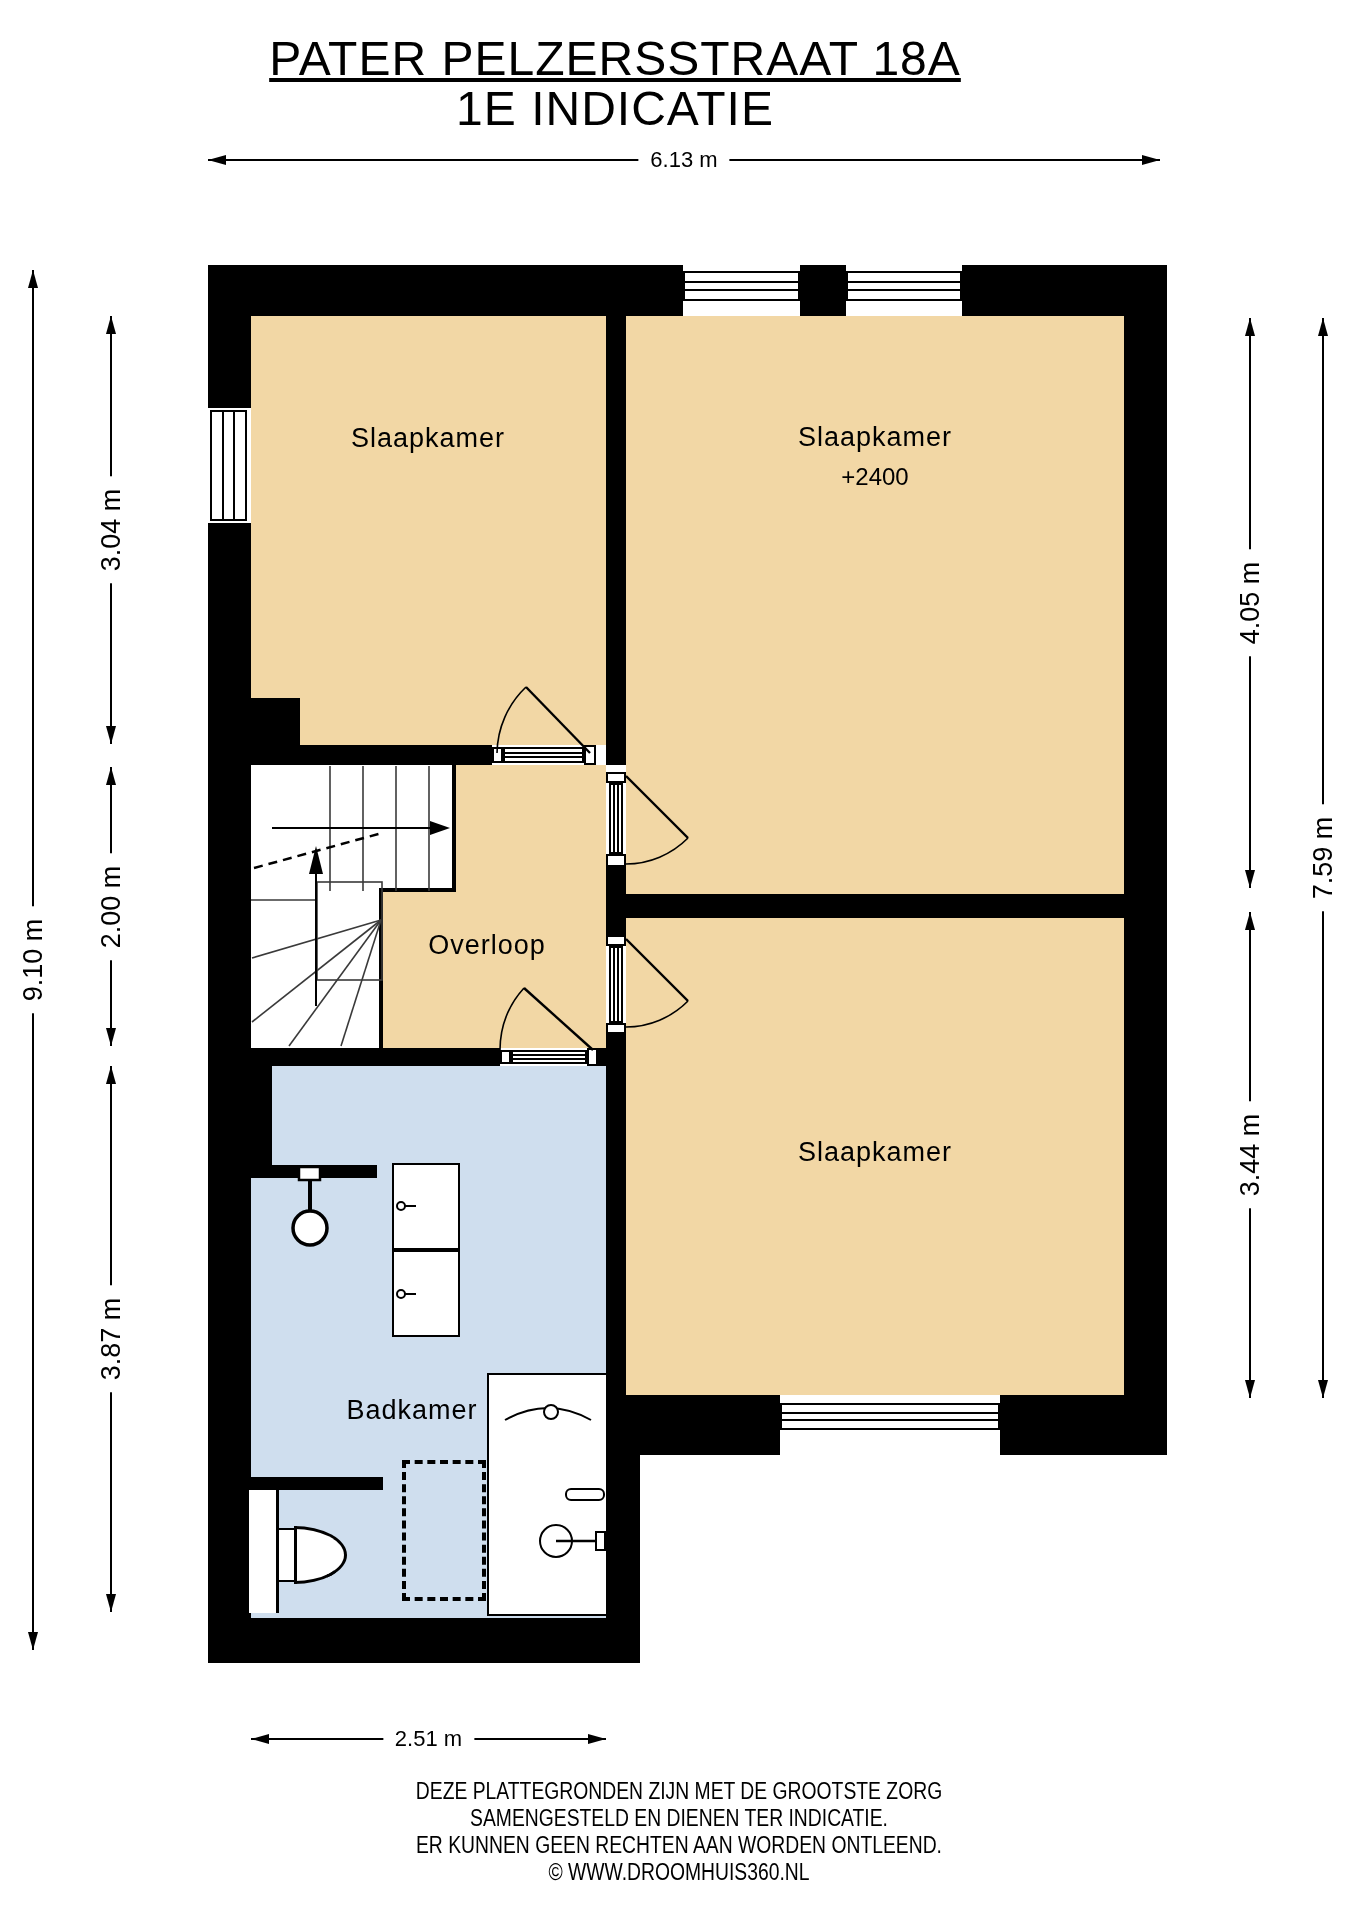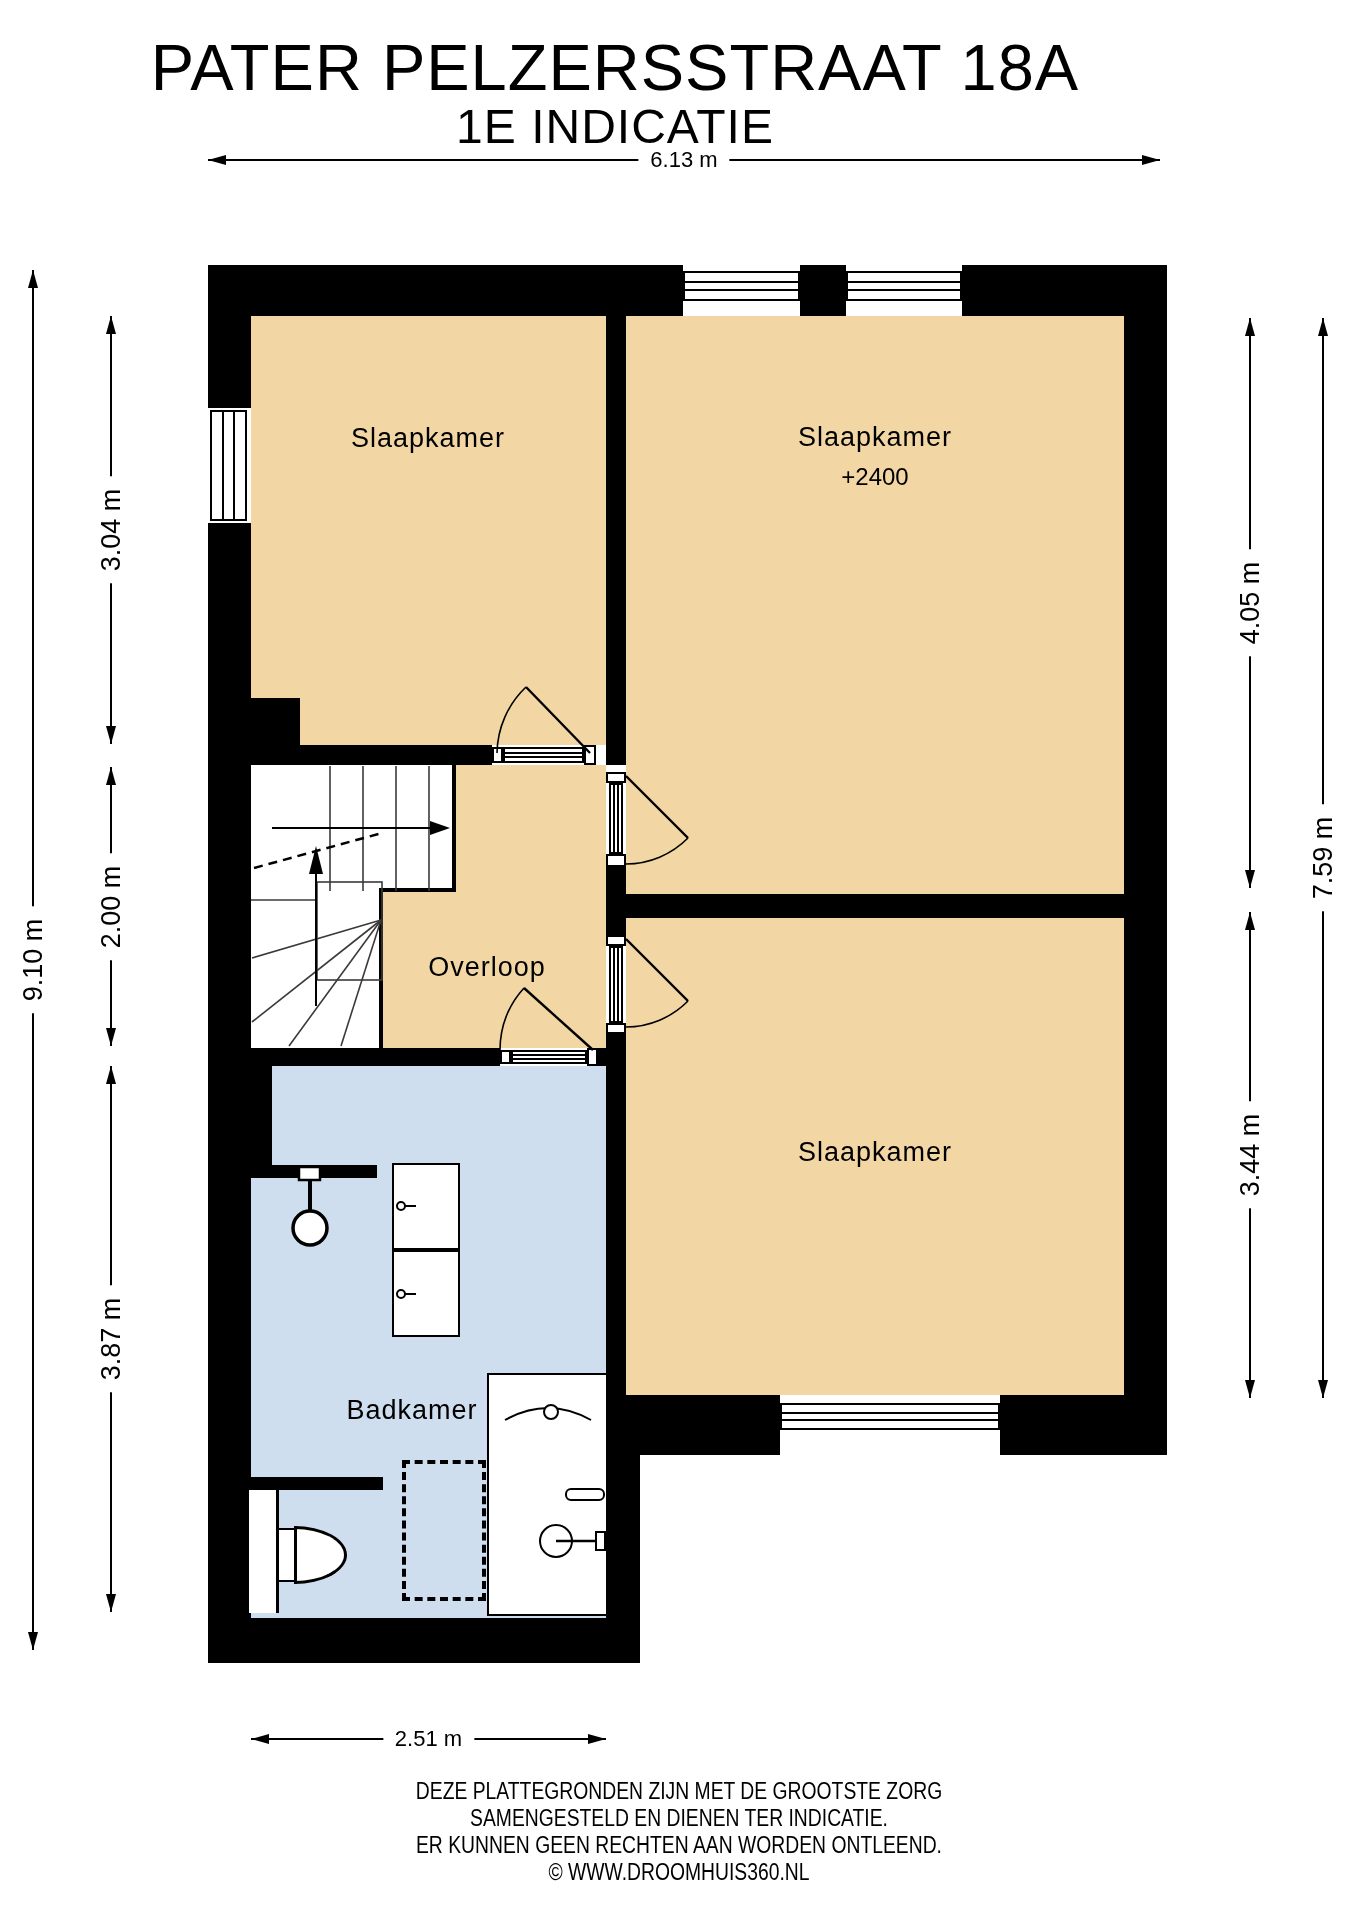--- a/index.html
+++ b/index.html
@@ -1,21 +1,21 @@
 <!DOCTYPE html>
 <html style="--wall: #000000; --room: #f2d7a5; --bath: #cfdeee;"><head>
 <meta charset="utf-8">
 <style>
   html,body{margin:0;padding:0;background:#fff;}
   body{font-family:"Liberation Sans", sans-serif; color:#000;}
   #page{position:relative;width:1358px;height:1920px;background:#fff;overflow:hidden;}
   .abs{position:absolute;}
   
   #title{left:0;top:34px;width:1230px;text-align:center;line-height:1.04;}
-  #title .t1{font-size:65px;letter-spacing:1px;}
+  #title .t1{font-size:48px;letter-spacing:1px;text-decoration:underline;}
   #title .t2{font-size:48px;letter-spacing:1px;}
   .room-label{transform:translate(-50%,-50%);font-size:27px;letter-spacing:1px;white-space:nowrap;}
   .ceil-label{transform:translate(-50%,-50%);font-size:24px;white-space:nowrap;}
   #footer{left:0;top:1778px;width:1358px;text-align:center;font-size:23px;line-height:27px;transform:scaleX(0.84);}
   
   .room{background:var(--room);}
   .bath{background:var(--bath);}
   .white{background:#fff;}
   .wall{background:var(--wall);}
   
@@ -183,21 +183,21 @@
       <circle cx="556" cy="1541" r="16" stroke-width="2" fill="#fff"></circle>
       <line x1="556" y1="1541" x2="598" y2="1541" stroke-width="2.5"></line>
       <rect x="596" y="1532" width="9" height="18" stroke-width="2" fill="#fff"></rect>
     </g>
   </svg>
 
   <div class="abs room-label" style="left:428px;top:438px;">Slaapkamer</div>
   <div class="abs room-label" style="left:875px;top:437px;">Slaapkamer</div>
   <div class="abs ceil-label" style="left:875px;top:477px;">+2400</div>
   <div class="abs room-label" style="left:875px;top:1152px;">Slaapkamer</div>
-  <div class="abs room-label" style="left:487px;top:967px;">Overloop</div>
+  <div class="abs room-label" style="left:487px;top:945px;">Overloop</div>
   <div class="abs room-label" style="left:412px;top:1410px;">Badkamer</div>
 
   <div class="dim" style="left:208px;top:146px;width:952px;height:28px;">
     <div class="line-h"></div>
       <div class="ah w"></div>
       <div class="ah e"></div>
     <span class="lbl">6.13 m</span>
   </div>
 
   <div class="dim" style="left:251px;top:1725px;width:355px;height:28px;">

